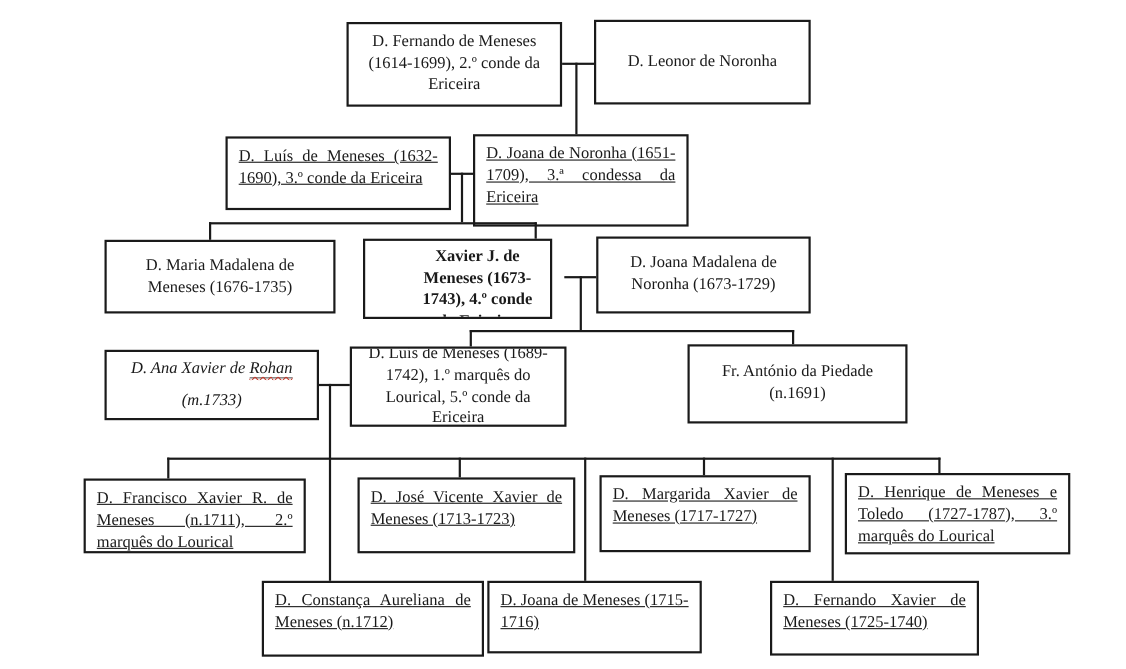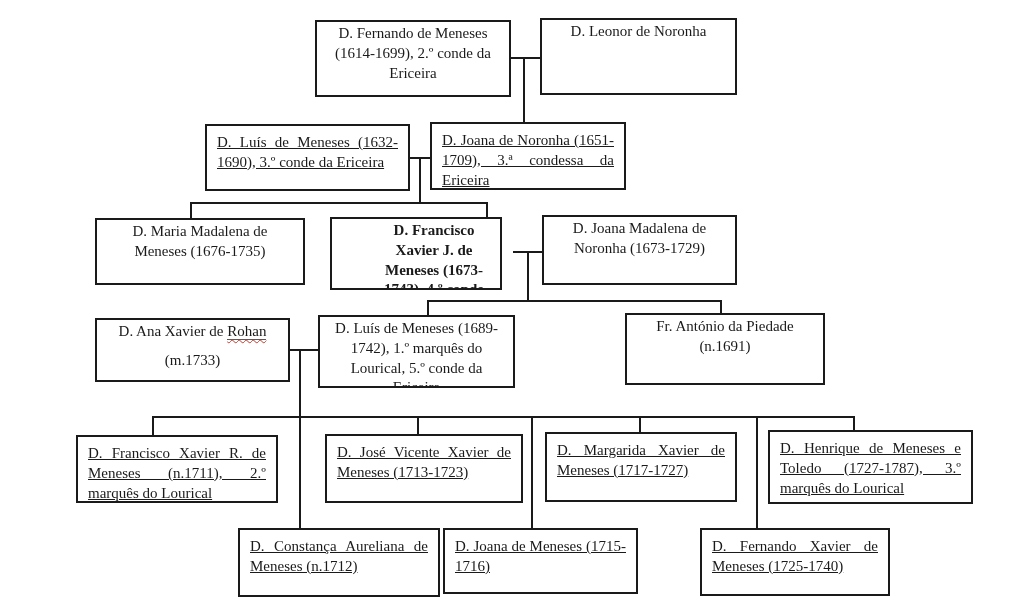--- a/index.html
+++ b/index.html
@@ -14,21 +14,21 @@
   .node{
     position:absolute;
     box-sizing:border-box;
     border:2px solid #1a1a1a;
     background:#ffffff;
     font-size:15px;
     line-height:1.32;
     overflow:hidden;
   }
   .node.center{
-    display:flex;align-items:flex-start;justify-content:center;
+    display:flex;align-items:center;justify-content:center;
     text-align:center;
     padding:2px 8px;
   }
   .node.justify{
     text-align:justify;
     text-align-last:left;
     padding:7px 10px 4px 10px;
     text-decoration:underline;
   }
   .node.bold{font-weight:700;}
@@ -51,35 +51,35 @@
   <div class="node center" style="left:315px;top:20px;width:196px;height:77px;">
     <span>D. Fernando de Meneses (1614-1699), 2.º conde da Ericeira</span>
   </div>
   <div class="node center" style="left:540px;top:18px;width:197px;height:77px;">
     <span>D. Leonor de Noronha</span>
   </div>
 
   <div class="node justify" style="left:205px;top:124px;width:205px;height:67px;">
     <span>D. Luís de Meneses (1632-1690), 3.º conde da Ericeira</span>
   </div>
-  <div class="node justify" style="left:430px;top:122px;width:196px;height:68px;">
+  <div class="node justify" style="left:430px;top:122px;width:196px;height:84px;">
     <span>D. Joana de Noronha (1651-1709), 3.ª condessa da Ericeira</span>
   </div>
 
   <div class="node center" style="left:95px;top:218px;width:210px;height:67px;">
     <span>D. Maria Madalena de Meneses (1676-1735)</span>
   </div>
   <div class="node center bold" style="left:330px;top:217px;width:172px;height:73px;padding-left:44px;">
     <span>D. Francisco Xavier J. de Meneses (1673-1743), 4.º conde da Ericeira</span>
   </div>
   <div class="node center" style="left:542px;top:215px;width:195px;height:70px;">
     <span>D. Joana Madalena de Noronha (1673-1729)</span>
   </div>
 
-  <div class="node center" style="left:95px;top:318px;width:195px;height:64px;">
+  <div class="node center" style="left:95px;top:318px;width:195px;height:64px;font-style:italic;">
     <span>
       <span>D. Ana Xavier de </span><span class="misspell">Rohan</span>
       <span class="gapline">(m.1733)</span>
     </span>
   </div>
   <div class="node center" style="left:318px;top:315px;width:197px;height:73px;">
     <span>D. Luís de Meneses (1689-1742), 1.º marquês do Lourical, 5.º conde da Ericeira</span>
   </div>
   <div class="node center" style="left:625px;top:313px;width:200px;height:72px;">
     <span>Fr. António da Piedade (n.1691)</span>

